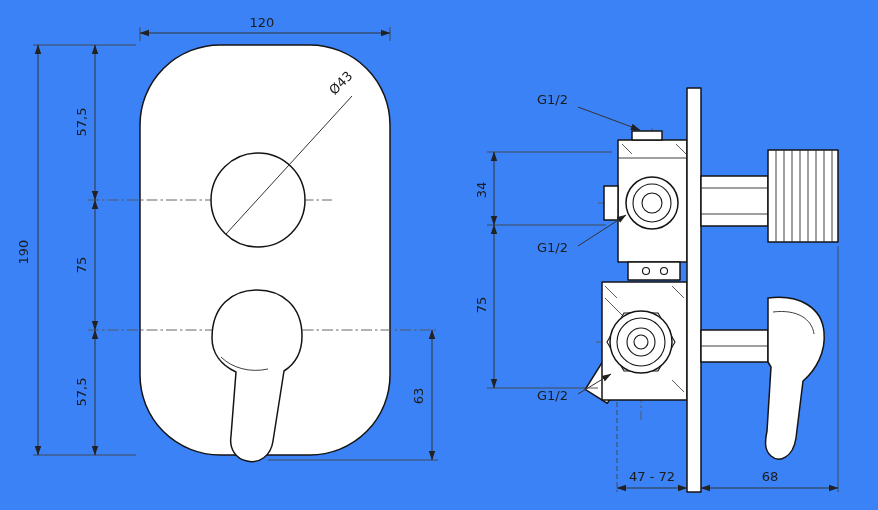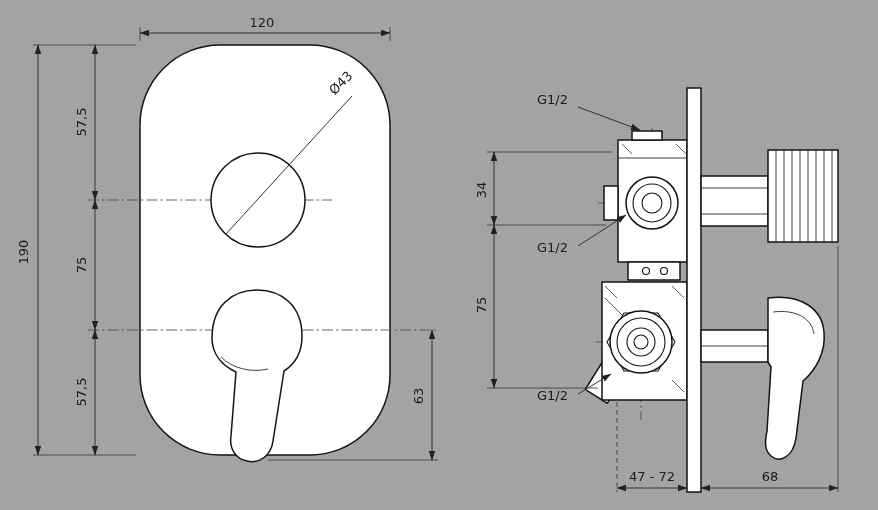--- a/index.html
+++ b/index.html
@@ -1,16 +1,16 @@
 <!DOCTYPE html>
 <html><head>
 <meta charset="utf-8">
 <style>
   html,body{margin:0;padding:0;background:#ffffff;}
-  .stage{position:relative;width:878px;height:510px;background:#a3a3a3;overflow:hidden;
+  .stage{position:relative;width:878px;height:510px;background:#3b82f6;overflow:hidden;
          font-family:"DejaVu Sans","Liberation Sans",sans-serif;}
   svg{display:block;}
   .obj{fill:#ffffff;stroke:#141414;stroke-width:1.5;stroke-linejoin:round;}
   .obj-thin{fill:none;stroke:#141414;stroke-width:1.1;}
   .detail{fill:none;stroke:#2a2a2a;stroke-width:0.9;}
   .dim{stroke:#333;stroke-width:1;fill:none;}
   .ext{stroke:#444;stroke-width:0.9;fill:none;}
   .cl{stroke:#555;stroke-width:0.9;fill:none;stroke-dasharray:11 3 2.5 3;}
   .dash{stroke:#444;stroke-width:0.9;fill:none;stroke-dasharray:5 3;}
   .dimtext{font-size:13px;fill:#1c1c1c;}

